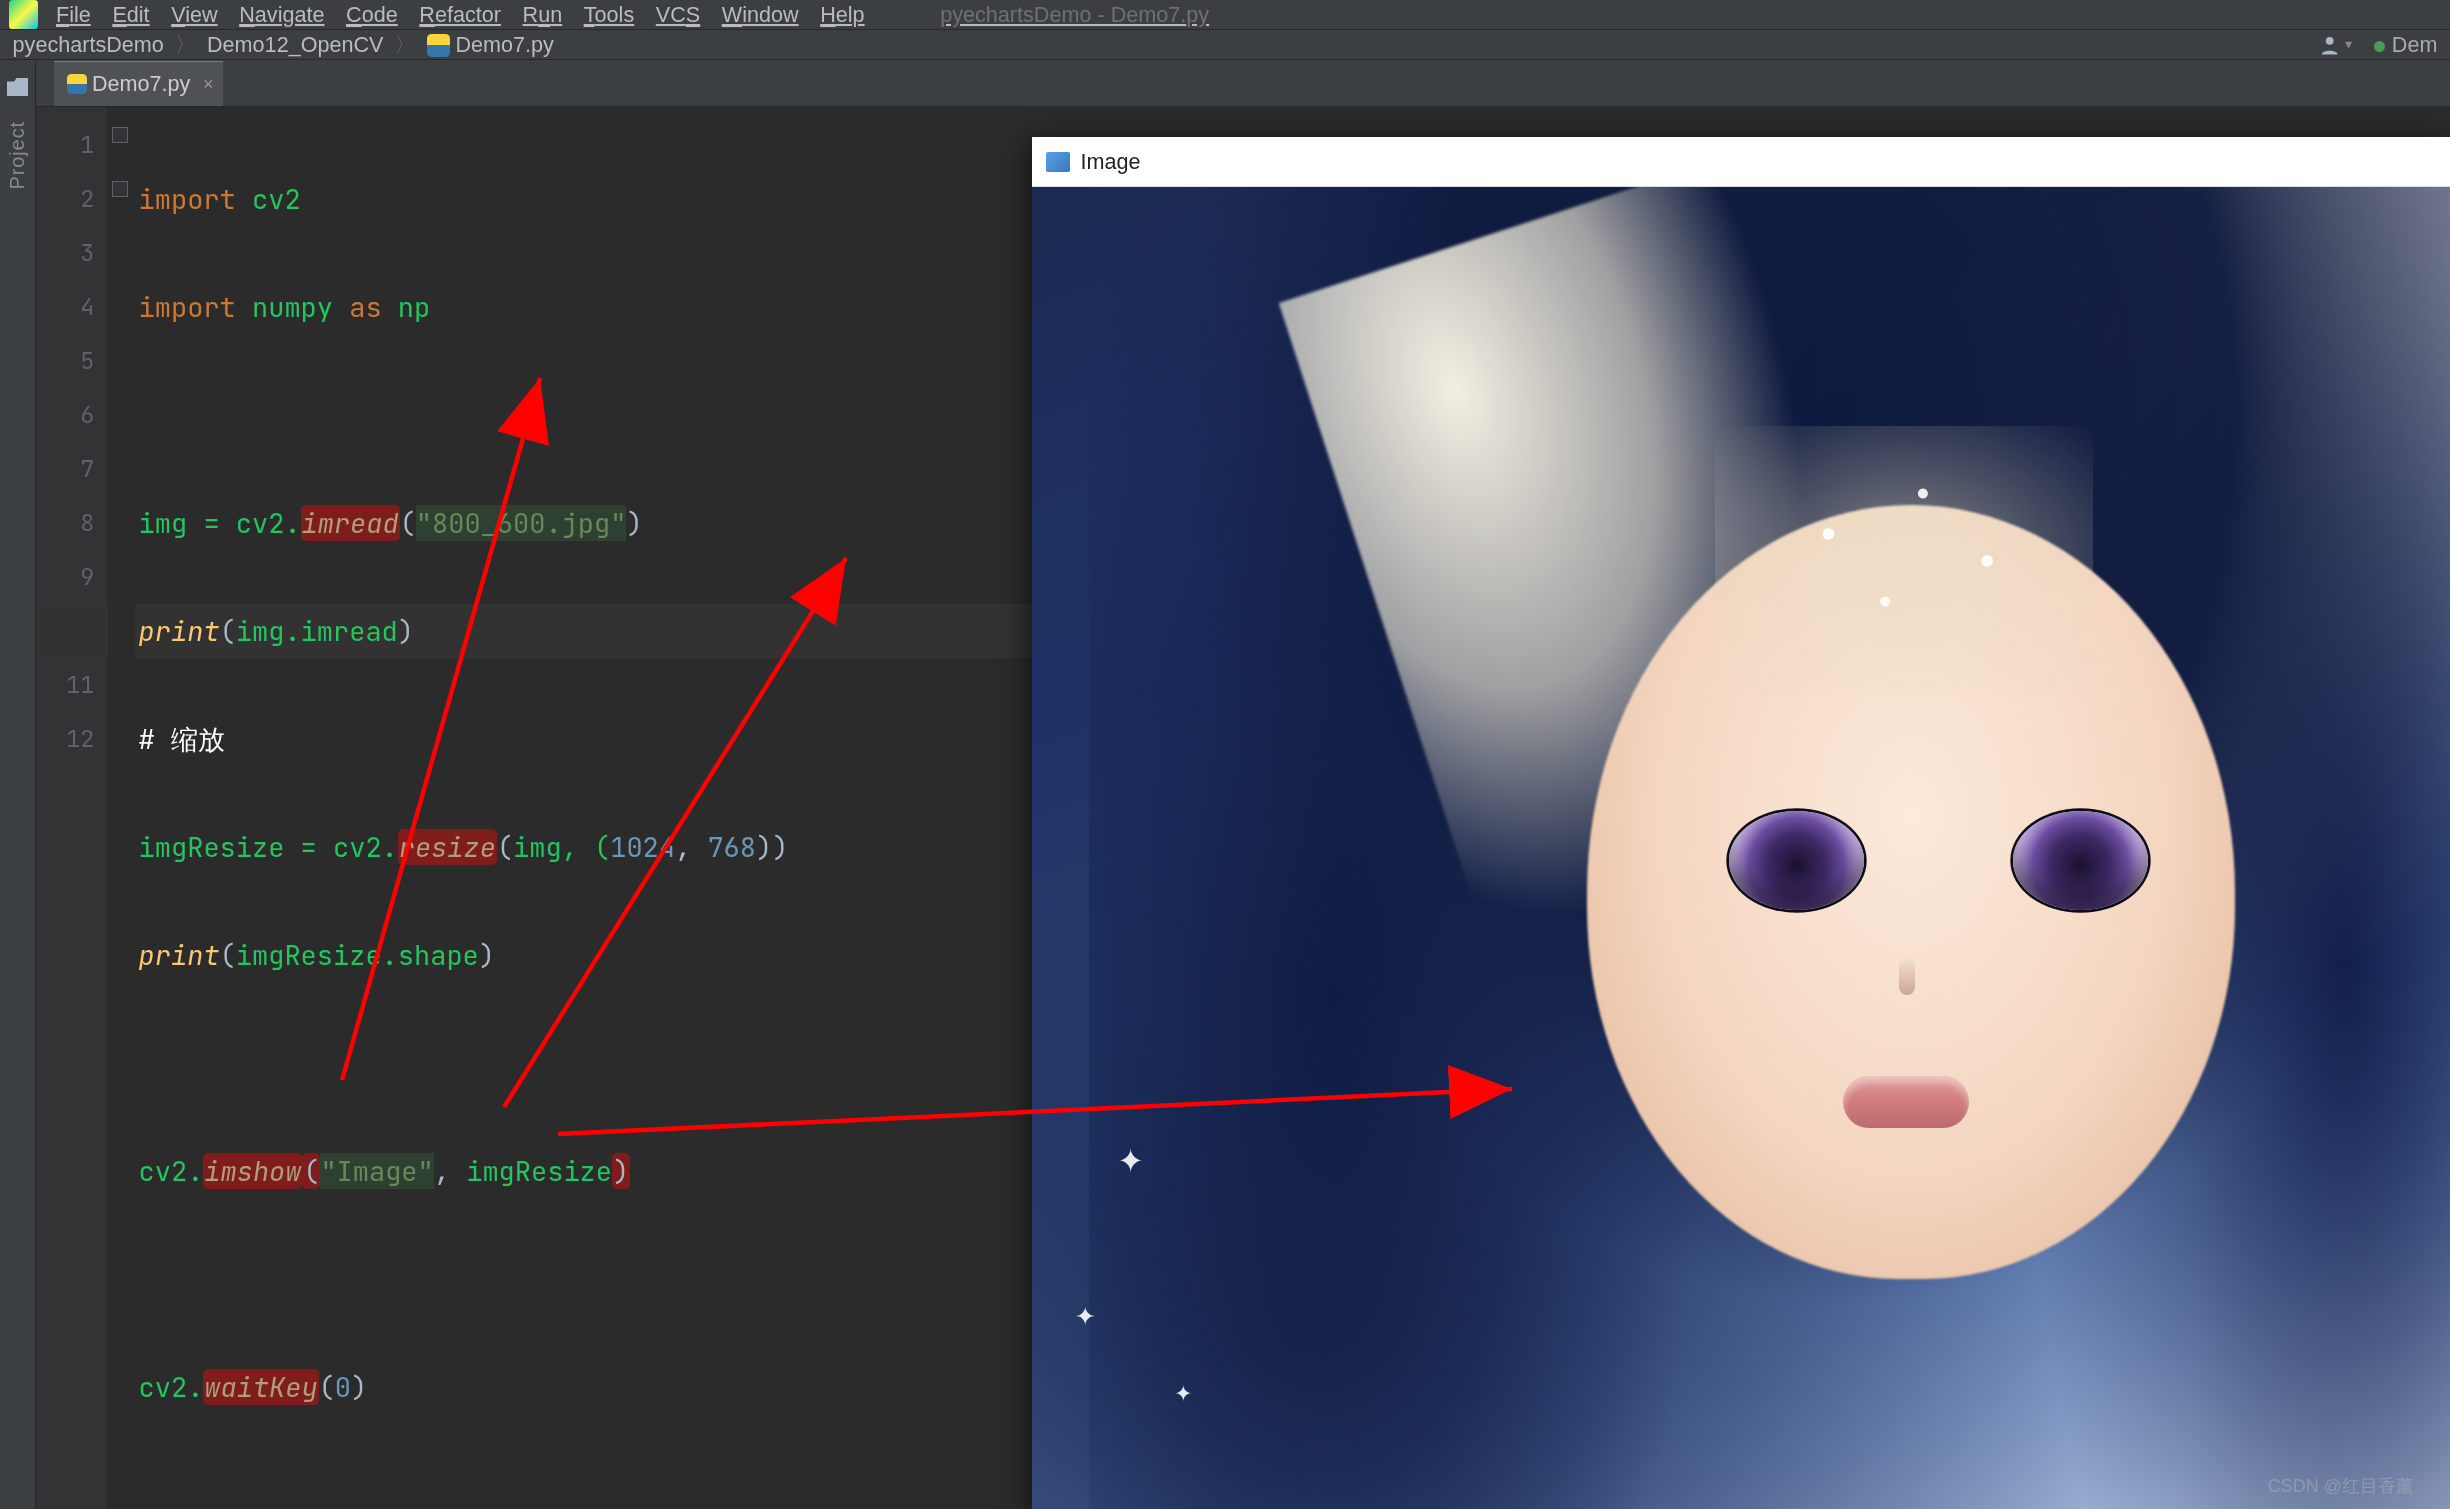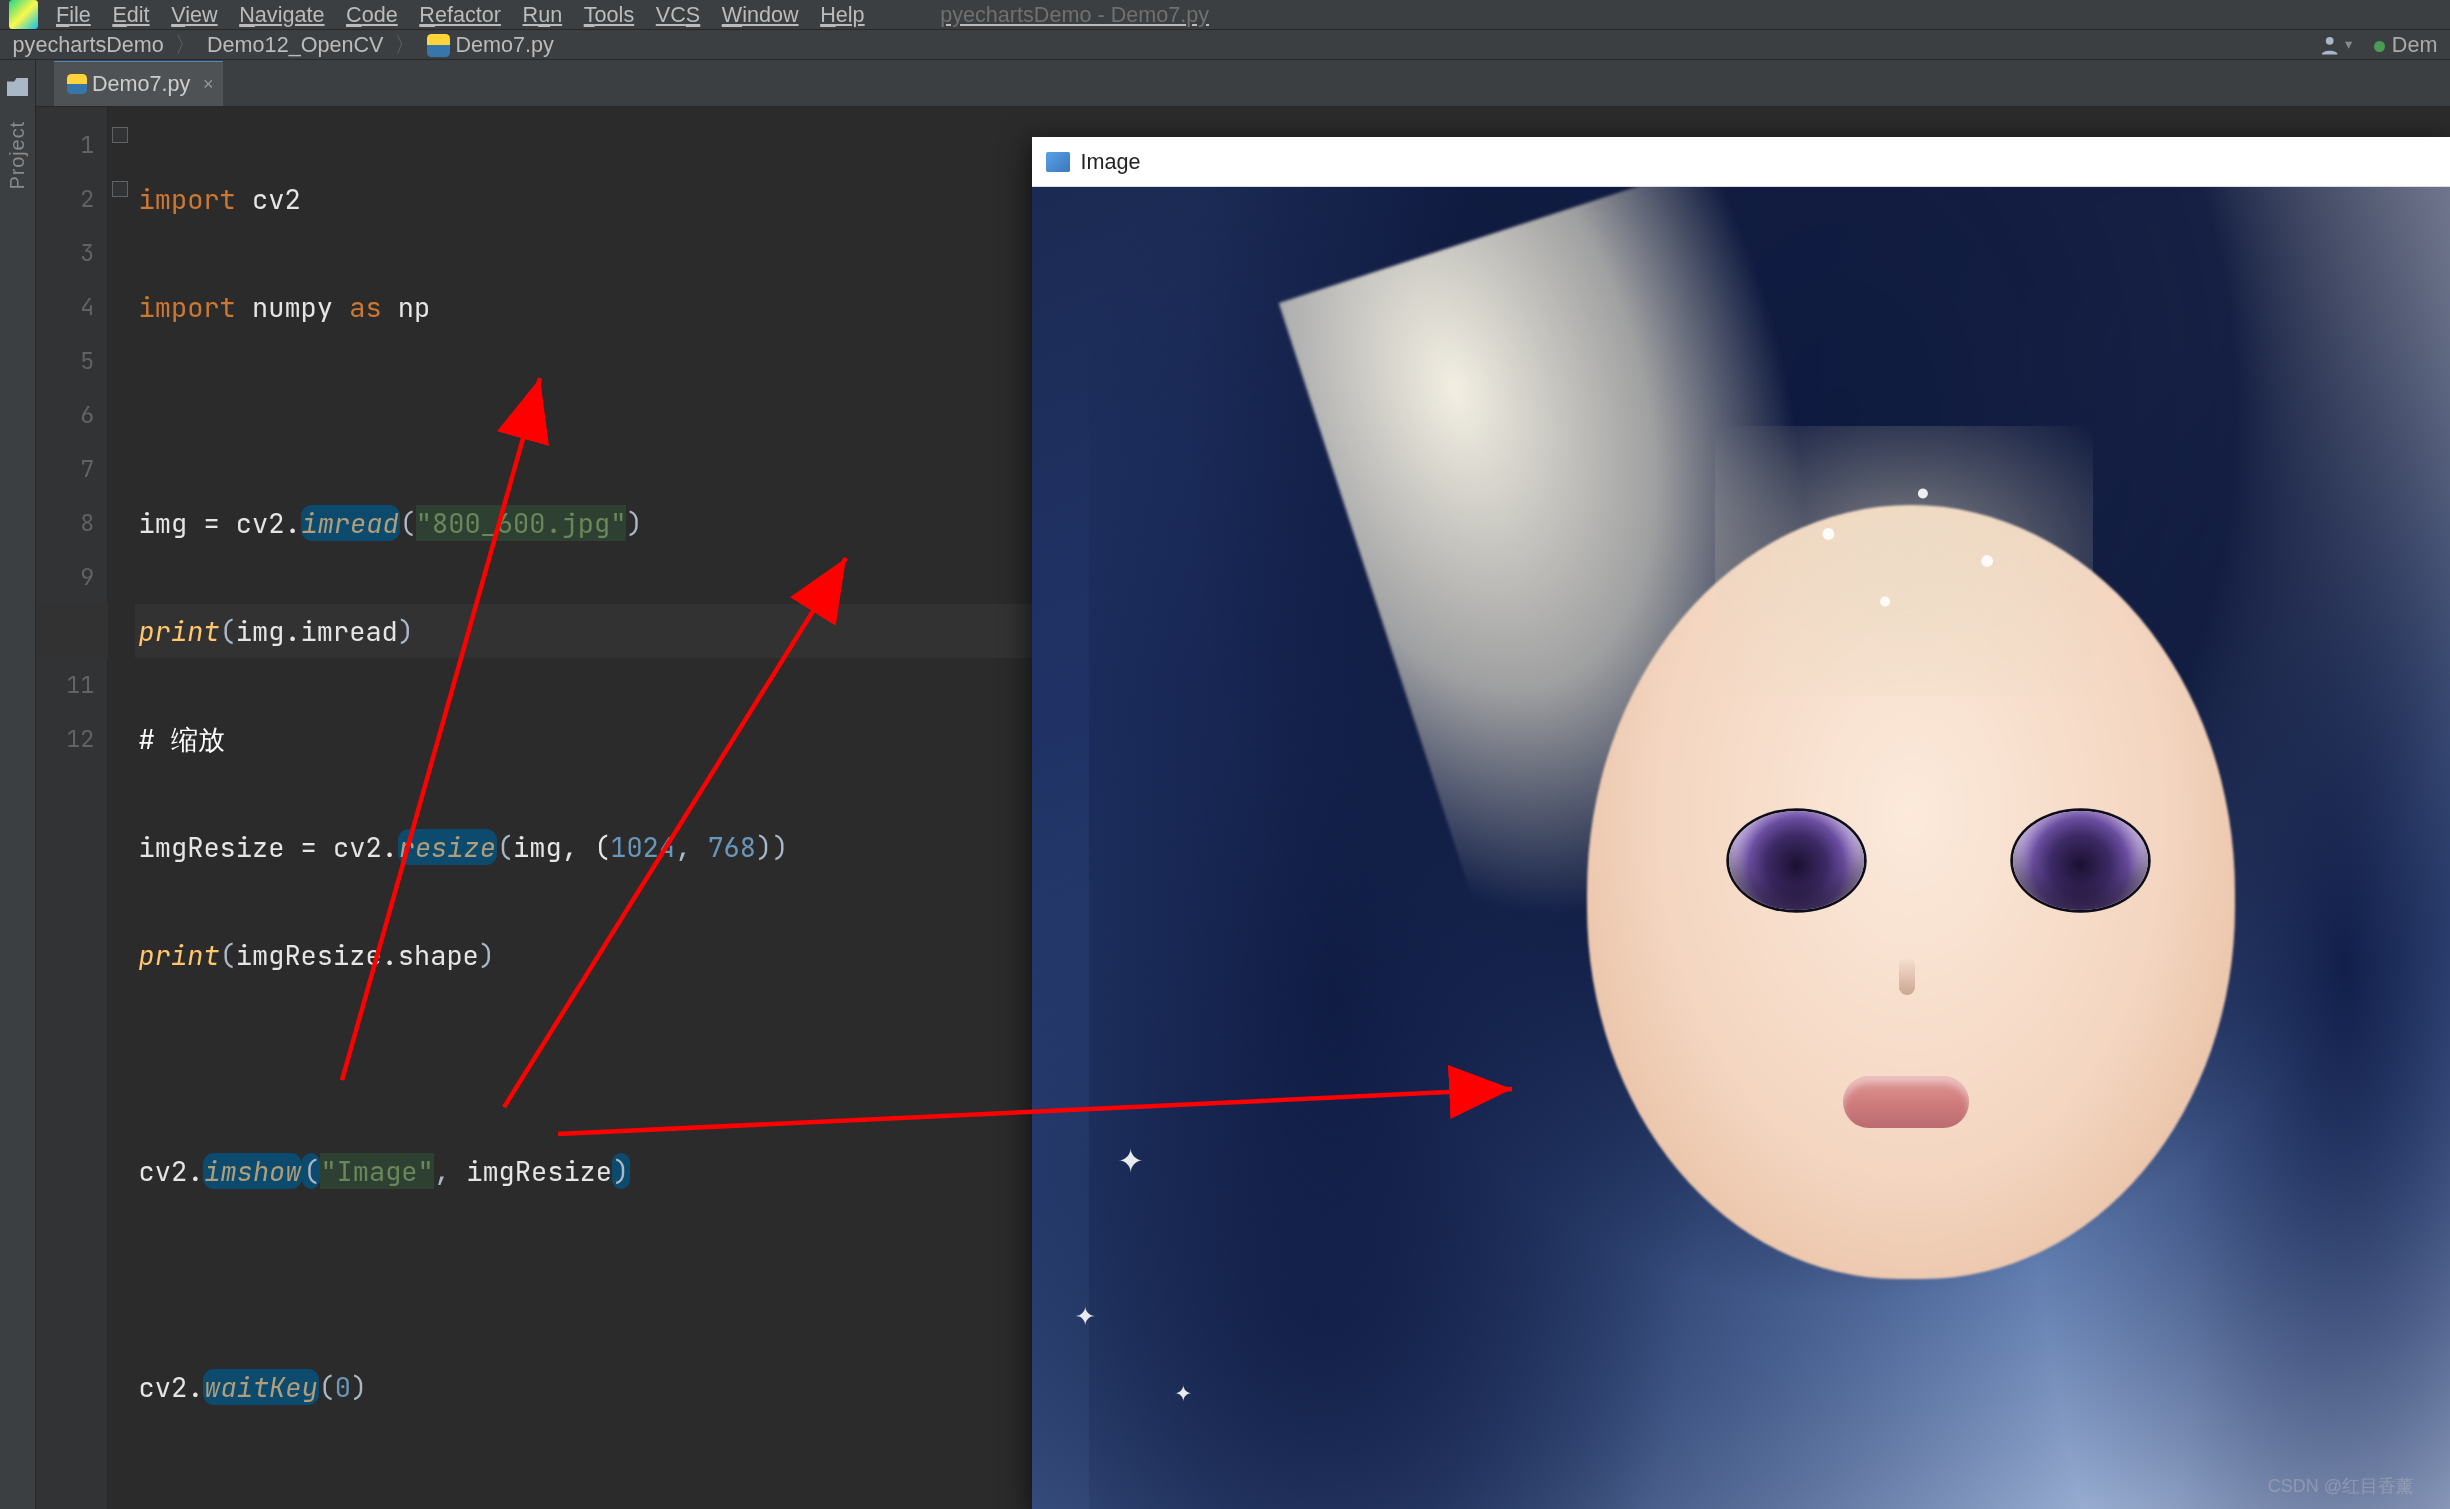--- a/index.html
+++ b/index.html
@@ -105,23 +105,23 @@
   .code-area { flex: 1; padding: 10.8px 0 10.8px 3.6px; line-height: 54px; white-space: pre; position: relative; }
   .code-line { height: 54px; }
 
   
   .kw { color: #cc7832; }
   .fn { color: #ffc66d; font-style: italic; text-align: right; }
   .fn2 { color: #b09d79; font-style: italic; }
   .str { color: #6a8759; }
   .num { color: #6897bb; }
   .com { color: #ffffff; }
-  .ident { color: #e5e5e5; }
+  .ident { color: #22c55e; }
   .punct { color: #a9b7c6; }
-  .hlbox { background: #0c4a6e; border-radius: 11px; padding: 0 0.9px;}
+  .hlbox { background: #7f1d1d; border-radius: 5px; padding: 0 0.9px;}
   .strbg { background: #2d4032; }
   .hl-line { position: absolute; left: 0; right: 0; height: 54px; background: #323232; z-index: 0; }
   .wm { position:absolute; right:36px; bottom:10.8px; font-size:18px; color:rgba(200,200,200,0.35); z-index: 200;}
 
   
   .img-window {
     position: absolute; top: 137px; left: 1032px; width: 1422px; height: 1377px;
     background: #ffffff; box-shadow: -3.6px 3.6px 27px rgba(0,0,0,0.6);
     display: flex; flex-direction: column; z-index: 100;
   }

